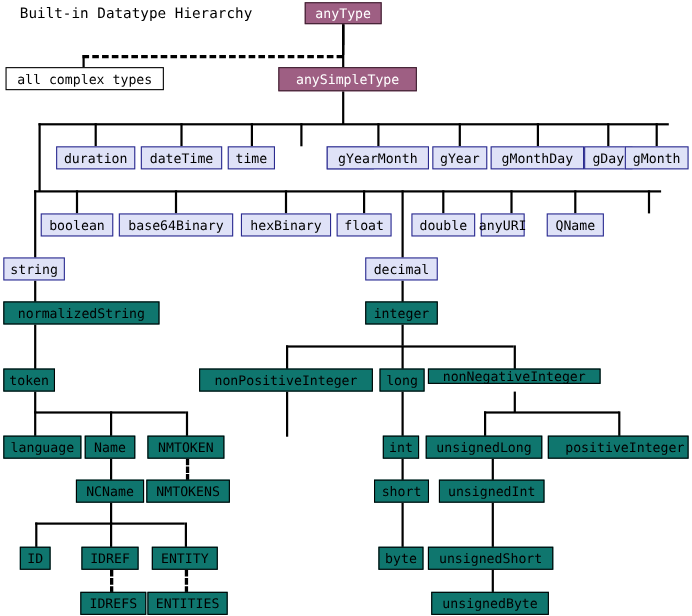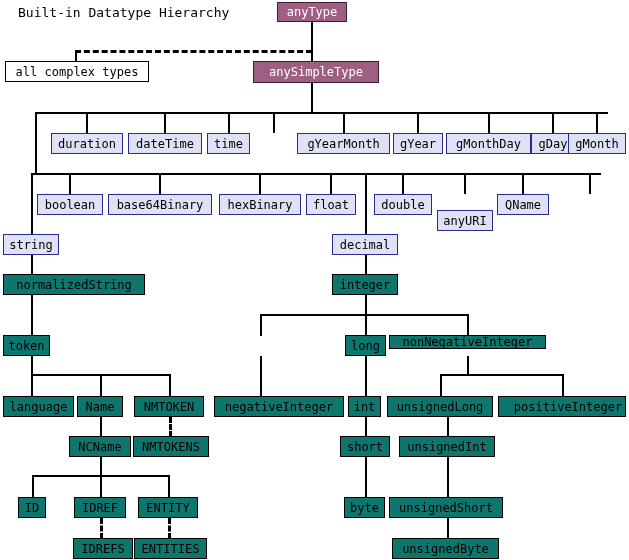--- a/index.html
+++ b/index.html
@@ -186,59 +186,59 @@
     </div>
     <div class="node blue" style="left: 219px; top: 194px; width: 82px; height: 21px;">
       <span>hexBinary</span>
     </div>
     <div class="node blue" style="left: 306px; top: 194px; width: 50px; height: 21px;">
       <span>float</span>
     </div>
     <div class="node blue" style="left: 374px; top: 194px; width: 58px; height: 21px;">
       <span>double</span>
     </div>
-    <div class="node blue" style="left: 437px; top: 194px; width: 56px; height: 21px; margin-top: 16px;">
+    <div class="node blue" style="left: 437px; top: 194px; width: 40px; height: 21px;">
       <span>anyURI</span>
     </div>
     <div class="node blue" style="left: 497px; top: 194px; width: 52px; height: 21px;">
       <span>QName</span>
     </div>
     <div class="node blue" style="left: 3px; top: 234px; width: 56px; height: 21px;">
       <span>string</span>
     </div>
     <div class="node blue" style="left: 332px; top: 234px; width: 66px; height: 21px;">
       <span>decimal</span>
     </div>
     <div class="node teal" style="left: 3px; top: 274px; width: 142px; height: 21px;">
       <span>normalizedString</span>
     </div>
     <div class="node teal" style="left: 332px; top: 274px; width: 66px; height: 21px;">
       <span>integer</span>
     </div>
     <div class="node teal" style="left: 3px; top: 335px; width: 47px; height: 21px;">
       <span>token</span>
     </div>
+    <div class="node teal" style="left: 181px; top: 335px; width: 158px; height: 21px;">
+      <span>nonPositiveInteger</span>
+    </div>
     <div class="node teal" style="left: 345px; top: 335px; width: 41px; height: 21px;">
       <span>long</span>
     </div>
     <div class="node teal" style="left: 389px; top: 335px; width: 157px; height: 14px;">
       <span>nonNegativeInteger</span>
     </div>
     <div class="node teal" style="left: 3px; top: 396px; width: 71px; height: 21px;">
       <span>language</span>
     </div>
     <div class="node teal" style="left: 77px; top: 396px; width: 46px; height: 21px;">
       <span>Name</span>
     </div>
     <div class="node teal" style="left: 134px; top: 396px; width: 70px; height: 21px;">
       <span>NMTOKEN</span>
     </div>
-    <div class="node teal" style="left: 214px; top: 396px; width: 130px; height: 21px;">
-      <span>negativeInteger</span>
-    </div>
     <div class="node teal" style="left: 348px; top: 396px; width: 33px; height: 21px;">
       <span>int</span>
     </div>
     <div class="node teal" style="left: 387px; top: 396px; width: 106px; height: 21px;">
       <span>unsignedLong</span>
     </div>
     <div class="node teal" style="left: 498px; top: 396px; width: 128px; height: 21px; padding-left: 12px;">
       <span>positiveInteger</span>
     </div>
     <div class="node teal" style="left: 69px; top: 436px; width: 62px; height: 21px;">

